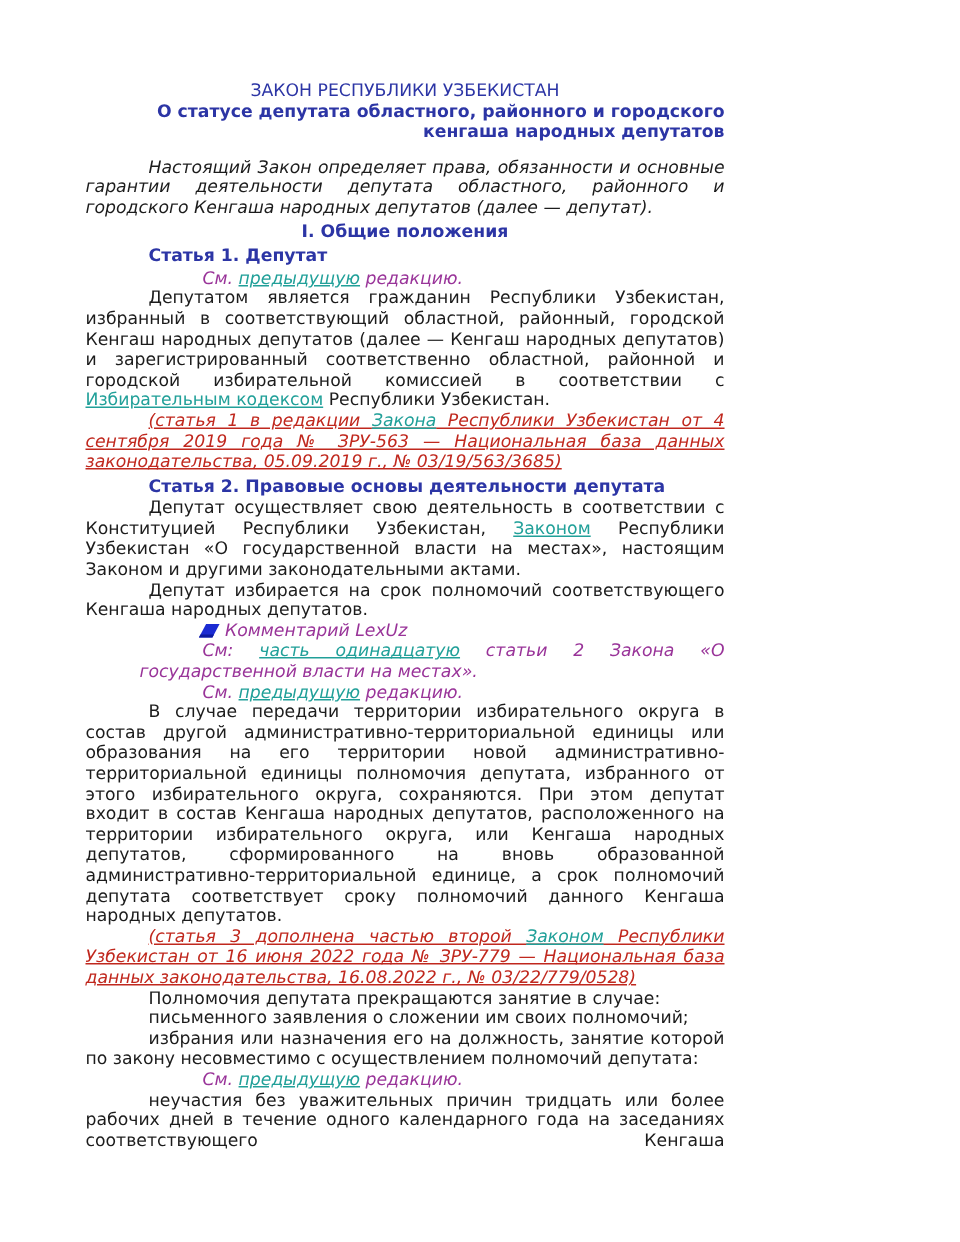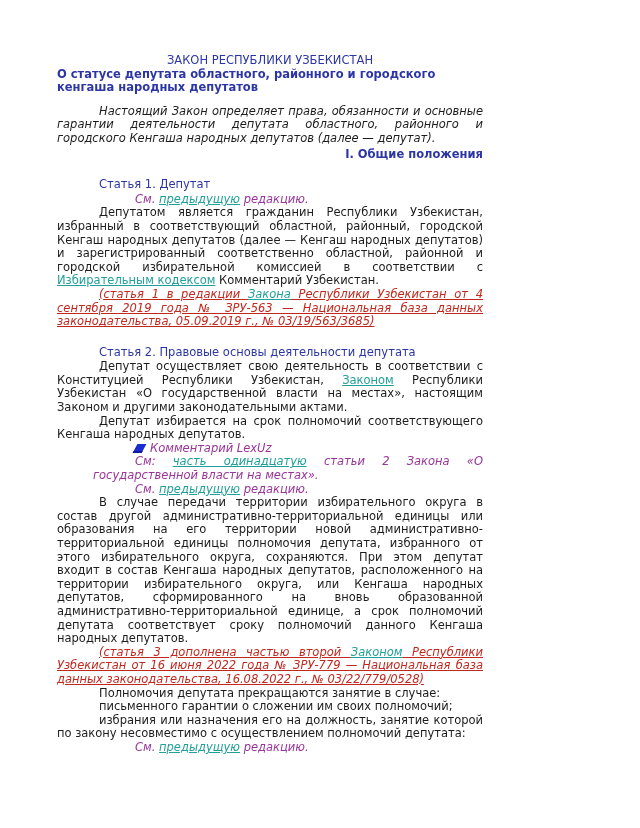--- a/index.html
+++ b/index.html
@@ -18,36 +18,36 @@
     padding: 54px 57px 0 57px;
   }
   p, .hblock { margin: 0; }
 
   .doc-title {
     text-align: center;
     color: #2c35a5;
     font-weight: normal;
   }
   .doc-subtitle {
-    text-align: left;
+    text-align: right;
     color: #2c35a5;
     font-weight: bold;
   }
   .section-heading {
-    text-align: right;
+    text-align: center;
     color: #2c35a5;
     font-weight: bold;
     margin-top: 2px;
     margin-bottom: 2px;
   }
   .article-heading {
     color: #2c35a5;
-    font-weight: normal;
+    font-weight: bold;
     text-indent: 42px;
-    margin-top: 17px;
+    margin-top: 3px;
     margin-bottom: 1px;
   }
   .body {
     text-align: justify;
     text-indent: 42px;
   }
   .intro { margin-top: 10px; font-style: italic; }
   .cut { text-align-last: justify; }
 
   .see {
@@ -91,21 +91,21 @@
   <div class="doc-subtitle hblock">О статусе депутата областного, районного и городского кенгаша народных депутатов</div>
 
   <p class="body intro">Настоящий Закон определяет права, обязанности и основные гарантии деятельности депутата областного, районного и городского Кенгаша народных депутатов (далее — депутат).</p>
 
   <div class="section-heading hblock">I. Общие положения</div>
 
   <div class="article-heading hblock">Статья 1. Депутат</div>
 
   <p class="see"><span>См. </span><a class="link">предыдущую</a><span> редакцию.</span></p>
 
-  <p class="body"><span>Депутатом является гражданин Республики Узбекистан, избранный в соответствующий областной, районный, городской Кенгаш народных депутатов (далее — Кенгаш народных депутатов) и зарегистрированный соответственно областной, районной и городской избирательной комиссией в соответствии с </span><a class="link">Избирательным кодексом</a><span> Комментарий Узбекистан.</span></p>
+  <p class="body"><span>Депутатом является гражданин Республики Узбекистан, избранный в соответствующий областной, районный, городской Кенгаш народных депутатов (далее — Кенгаш народных депутатов) и зарегистрированный соответственно областной, районной и городской избирательной комиссией в соответствии с </span><a class="link">Избирательным кодексом</a><span> Республики Узбекистан.</span></p>
 
   <p class="amendment"><span>(статья 1 в редакции </span><a class="link">Закона</a><span> Республики Узбекистан от 4 сентября 2019 года № ЗРУ-563 — Национальная база данных законодательства, 05.09.2019 г., № 03/19/563/3685)</span></p>
 
   <div class="article-heading hblock">Статья 2. Правовые основы деятельности депутата</div>
 
   <p class="body"><span>Депутат осуществляет свою деятельность в соответствии с Конституцией Республики Узбекистан, </span><a class="link">Законом</a><span> Республики Узбекистан «О государственной власти на местах», настоящим Законом и другими законодательными актами.</span></p>
 
 
   <p class="body">Депутат избирается на срок полномочий соответствующего Кенгаша народных депутатов.</p>
 
@@ -114,20 +114,21 @@
   <p class="see"><span>См: </span><a class="link">часть одинадцатую</a><span> статьи 2 Закона «О государственной власти на местах».</span></p>
 
   <p class="see"><span>См. </span><a class="link">предыдущую</a><span> редакцию.</span></p>
 
   <p class="body">В случае передачи территории избирательного округа в состав другой административно-территориальной единицы или образования на его территории новой административно-территориальной единицы полномочия депутата, избранного от этого избирательного округа, сохраняются. При этом депутат входит в состав Кенгаша народных депутатов, расположенного на территории избирательного округа, или Кенгаша народных депутатов, сформированного на вновь образованной административно-территориальной единице, а срок полномочий депутата соответствует сроку полномочий данного Кенгаша народных депутатов.</p>
 
   <p class="amendment"><span>(статья 3 дополнена частью второй </span><a class="link">Законом</a><span> Республики Узбекистан от 16 июня 2022 года № ЗРУ-779 — Национальная база данных законодательства, 16.08.2022 г., № 03/22/779/0528)</span></p>
 
   <p class="body">Полномочия депутата прекращаются занятие в случае:</p>
 
-  <p class="body">письменного гарантии о сложении им своих полномочий;</p>
+  <p class="body">письменного заявления о сложении им своих полномочий;</p>
 
   <p class="body">избрания или назначения его на должность, занятие которой по закону несовместимо с осуществлением полномочий депутата:</p>
 
   <p class="see"><span>См. </span><a class="link">предыдущую</a><span> редакцию.</span></p>
 
+  <p class="body cut">неучастия без уважительных причин тридцать или более рабочих дней в течение одного календарного года на заседаниях соответствующего Кенгаша</p>
 
 </div>
 
 </body></html>

